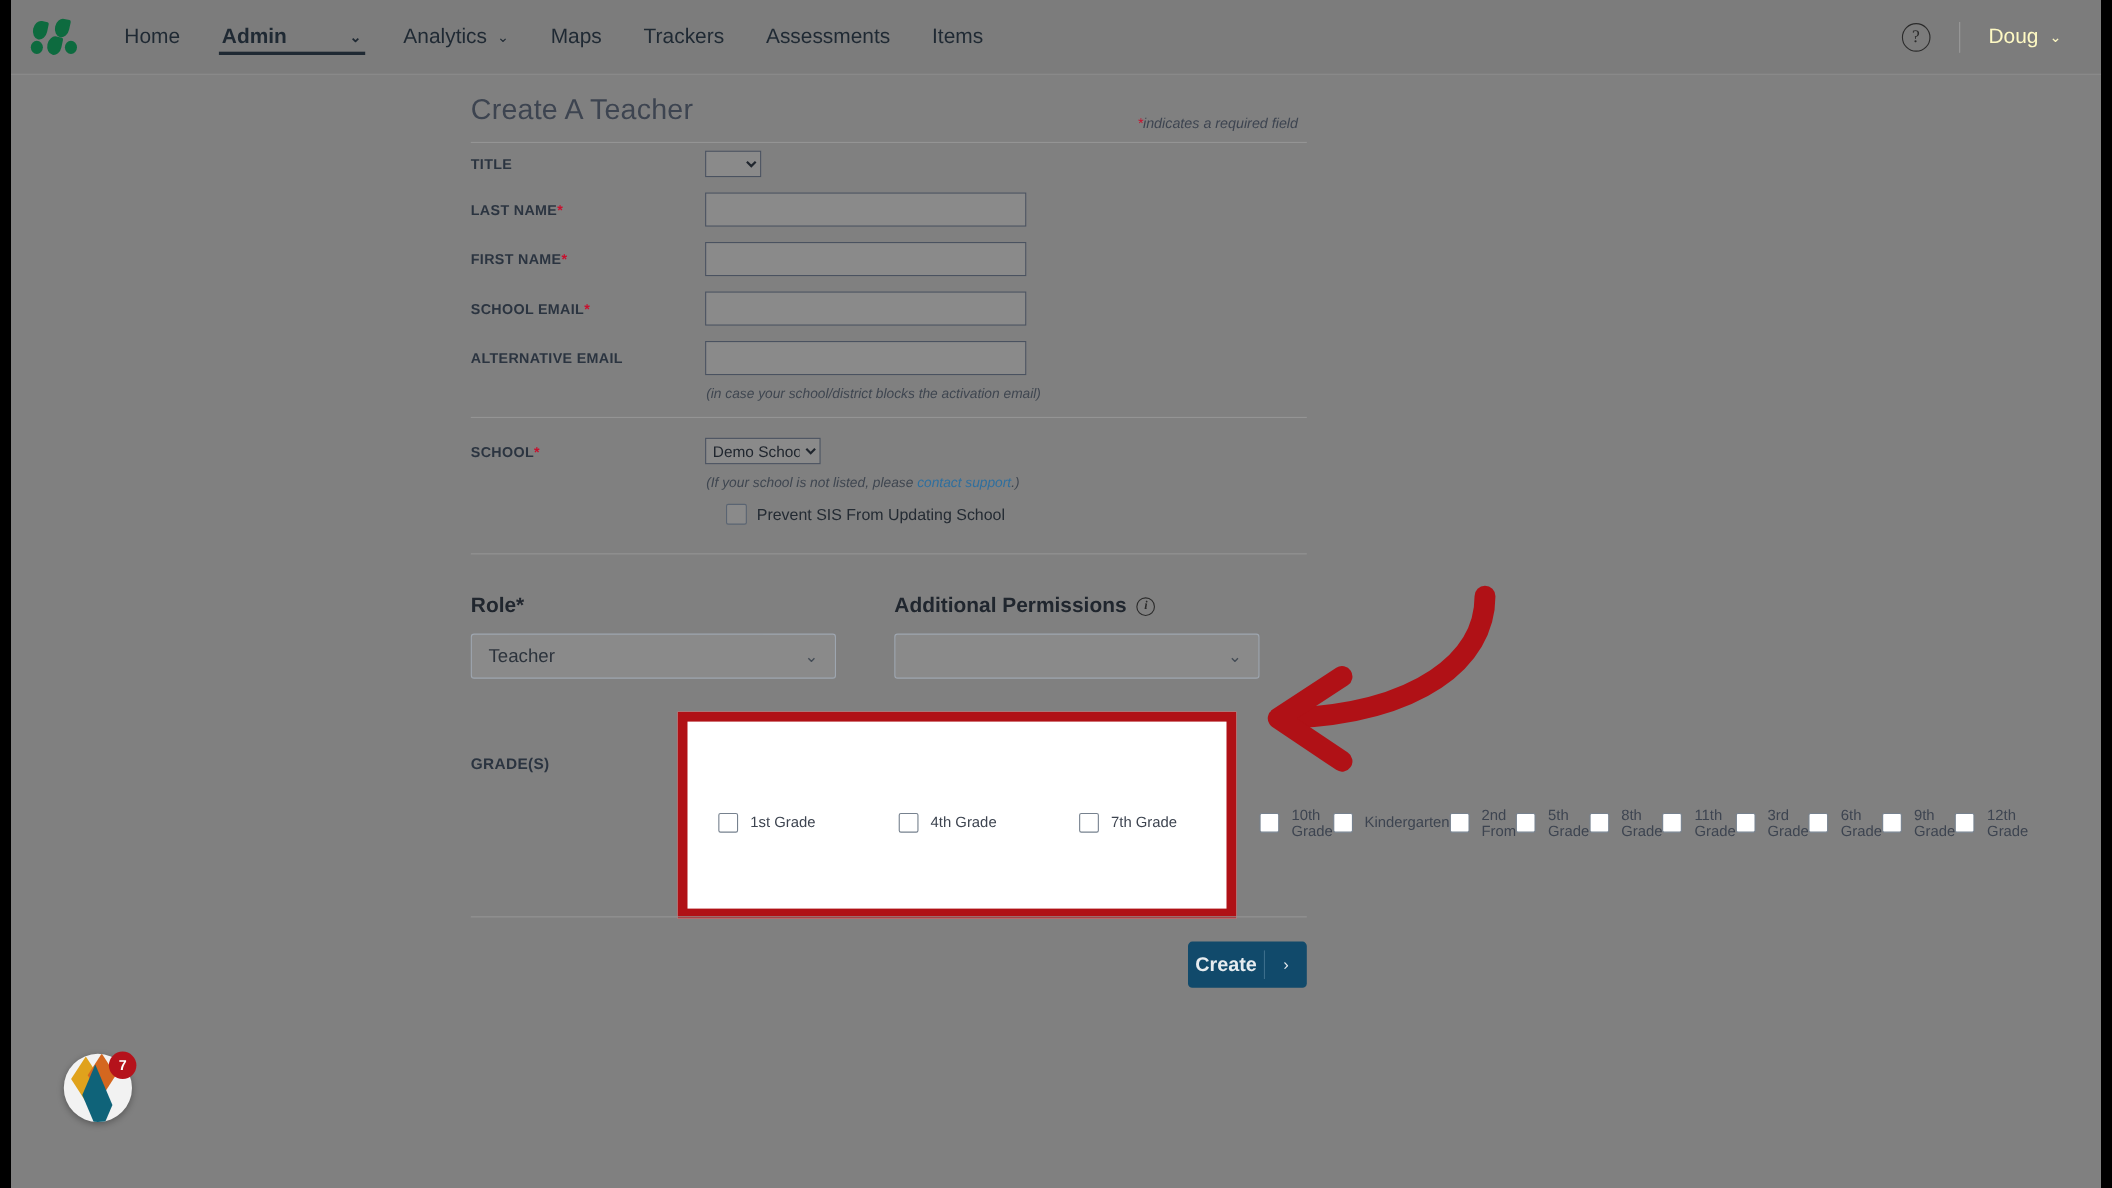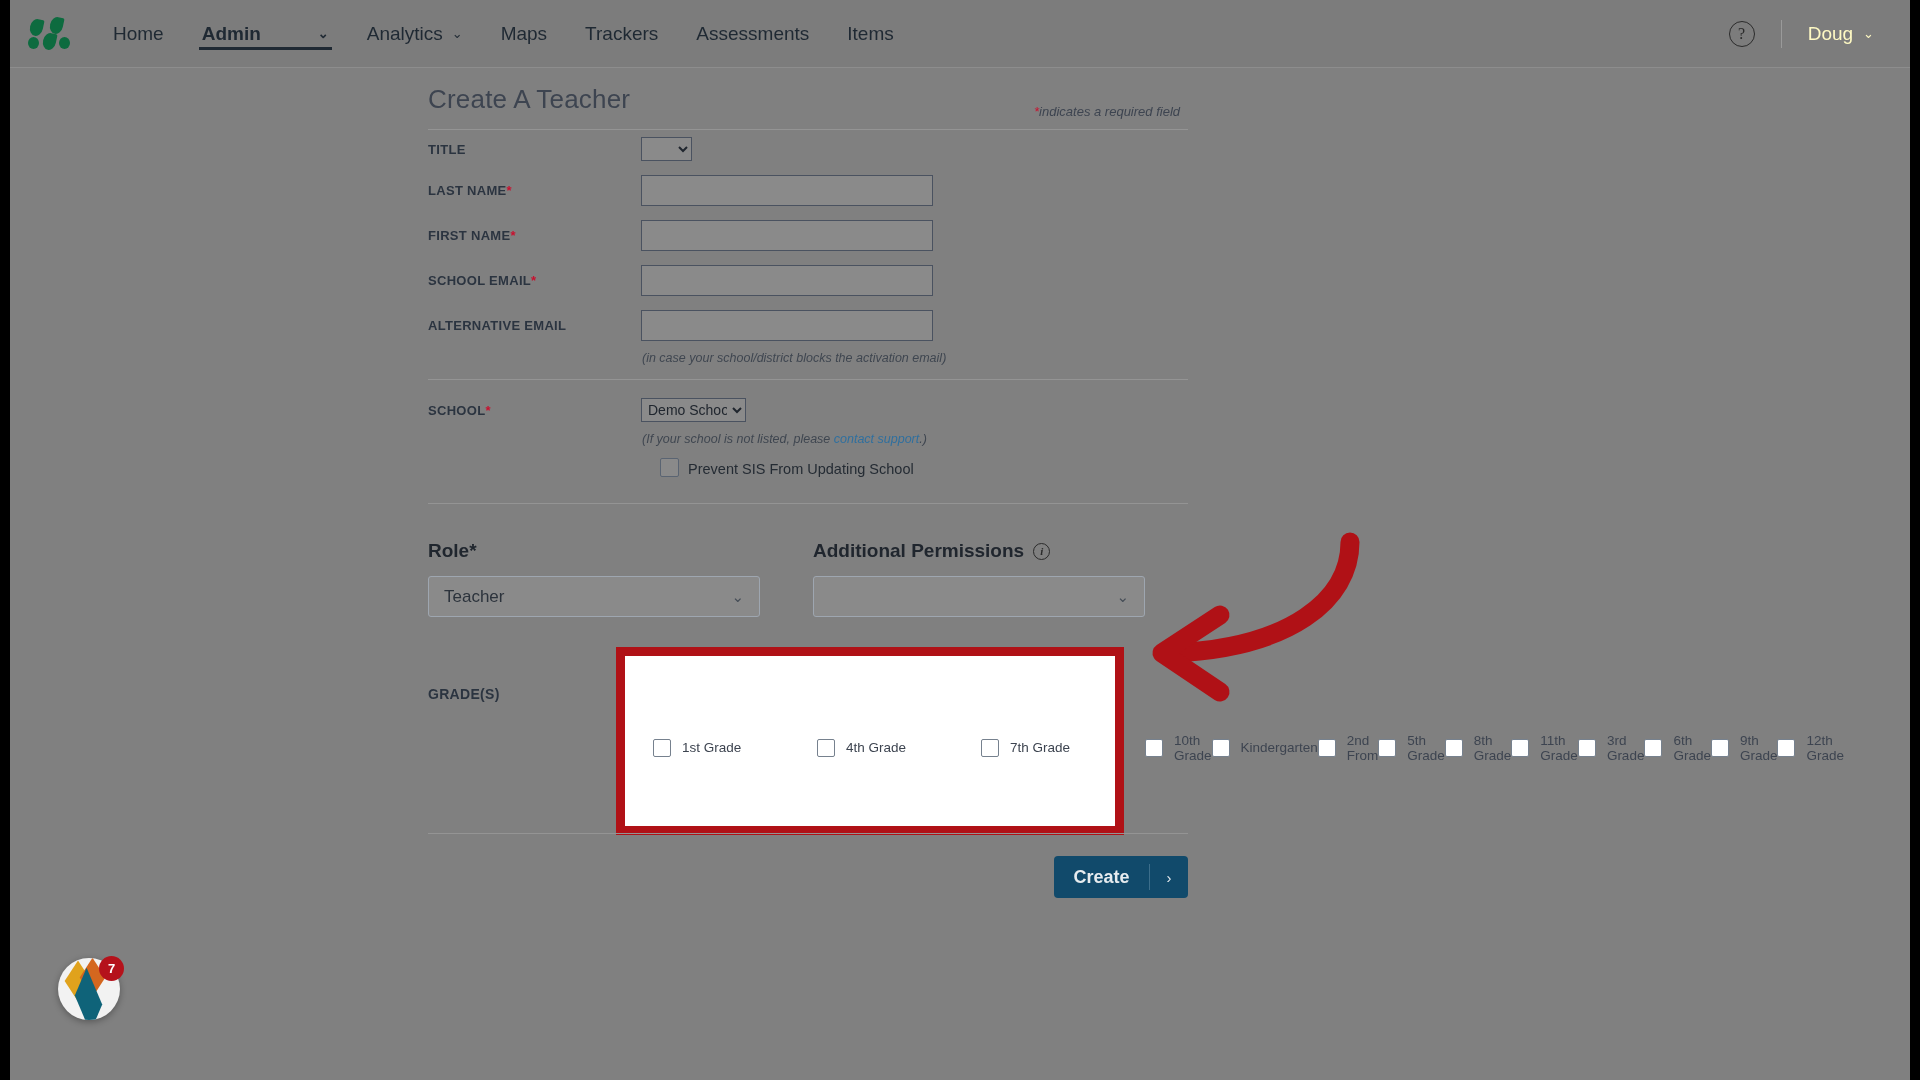--- a/index.html
+++ b/index.html
@@ -224,21 +224,21 @@
     border-radius: 2px;
     background: #fff;
     flex: none; cursor: pointer;
   }
   .gtext { font-size: 13.5px; color: #3d4450; margin-left: 11px; }
 
   #post-grades-hr { position: absolute; left: 0; top: 749px; width: 760px; height: 1px; background: #949494; }
 
   #create-btn {
     position: absolute; right: 0; top: 772px;
-    width: 134px; height: 42px;
+    width: 108px; height: 42px;
     background: #114a6b;
     border-radius: 4px;
     display: flex; align-items: center;
     cursor: pointer;
   }
   #create-btn .txt {
     flex: 1; text-align: center;
     font-size: 18px; font-weight: bold; color: #e7ecef;
   }
   #create-btn .sep { width: 1px; height: 26px; background: #3c6e8b; }

